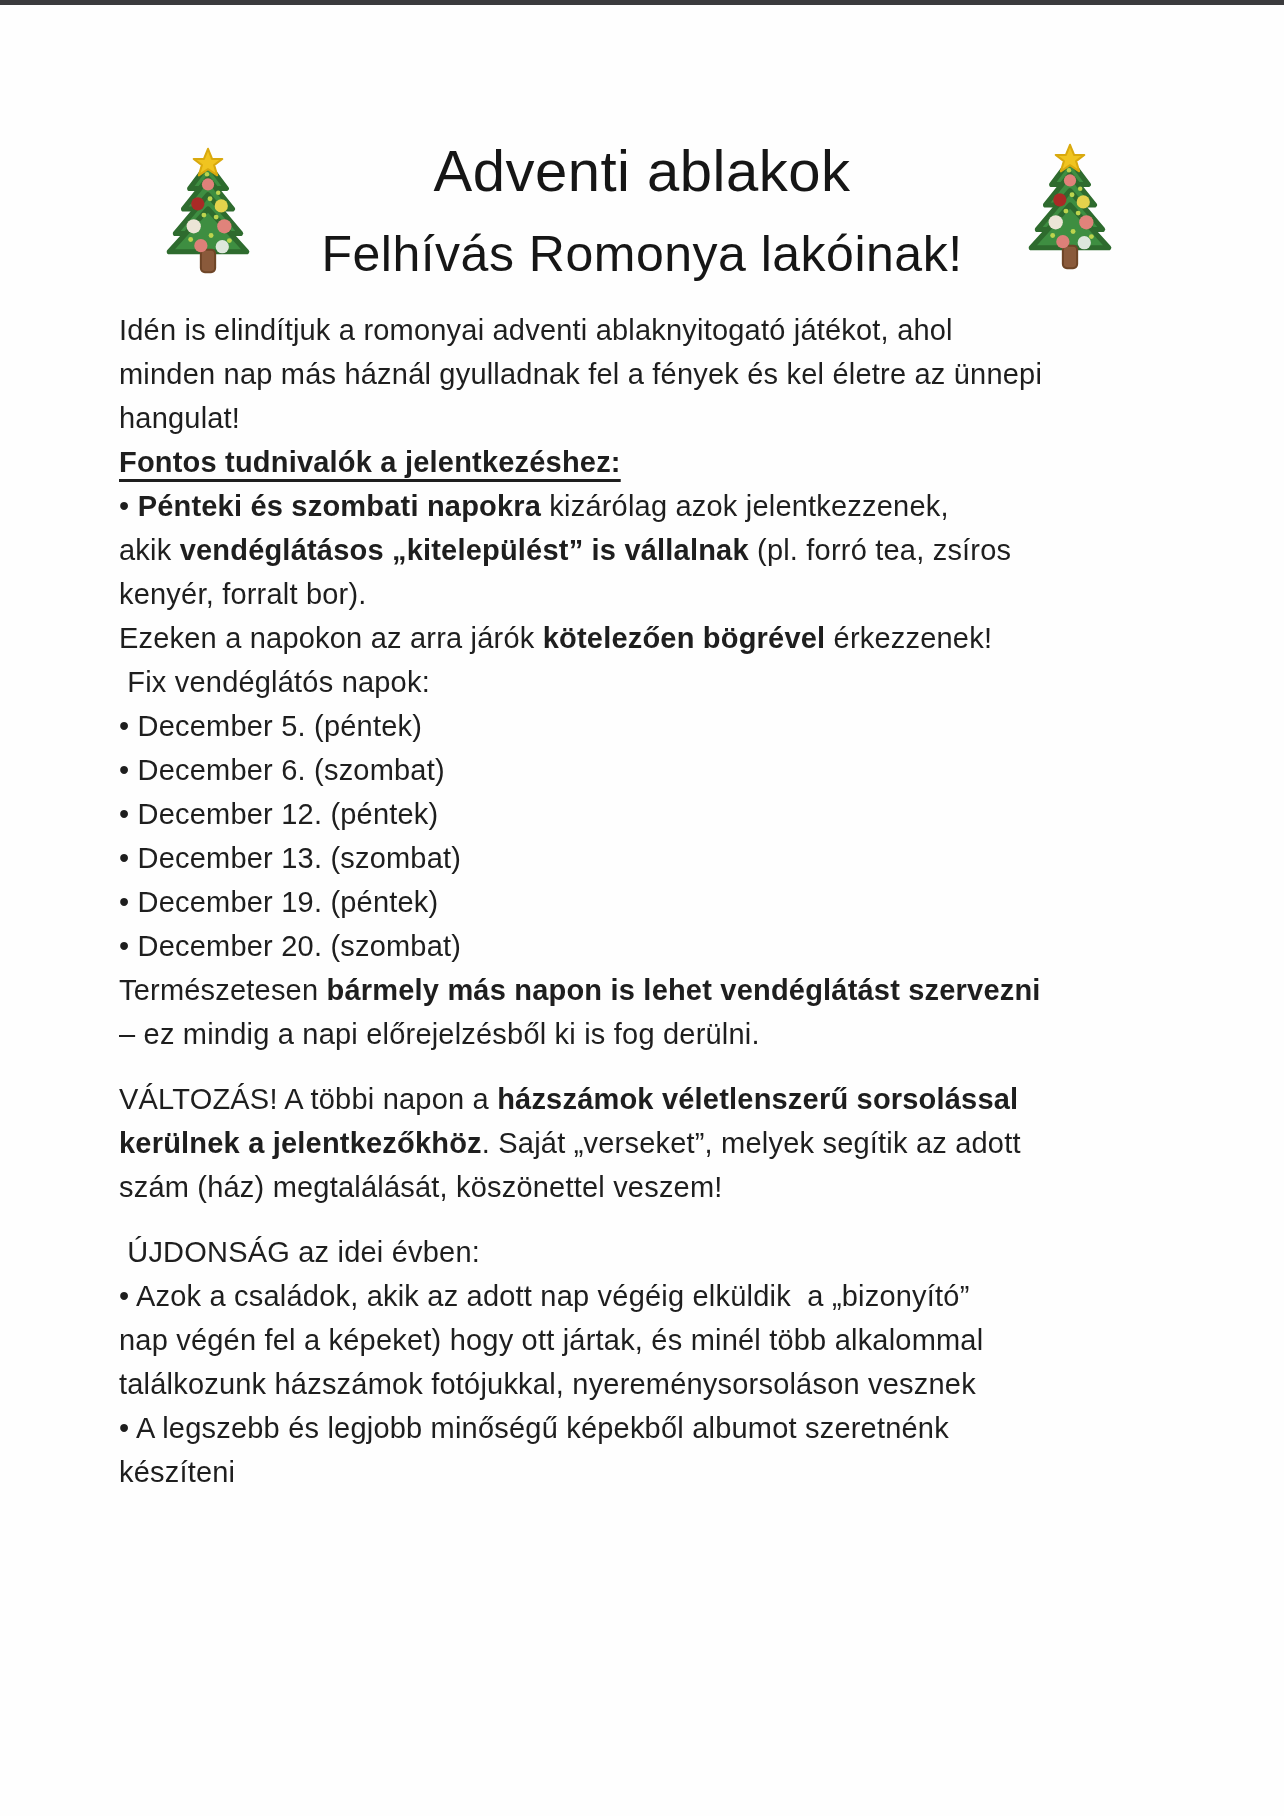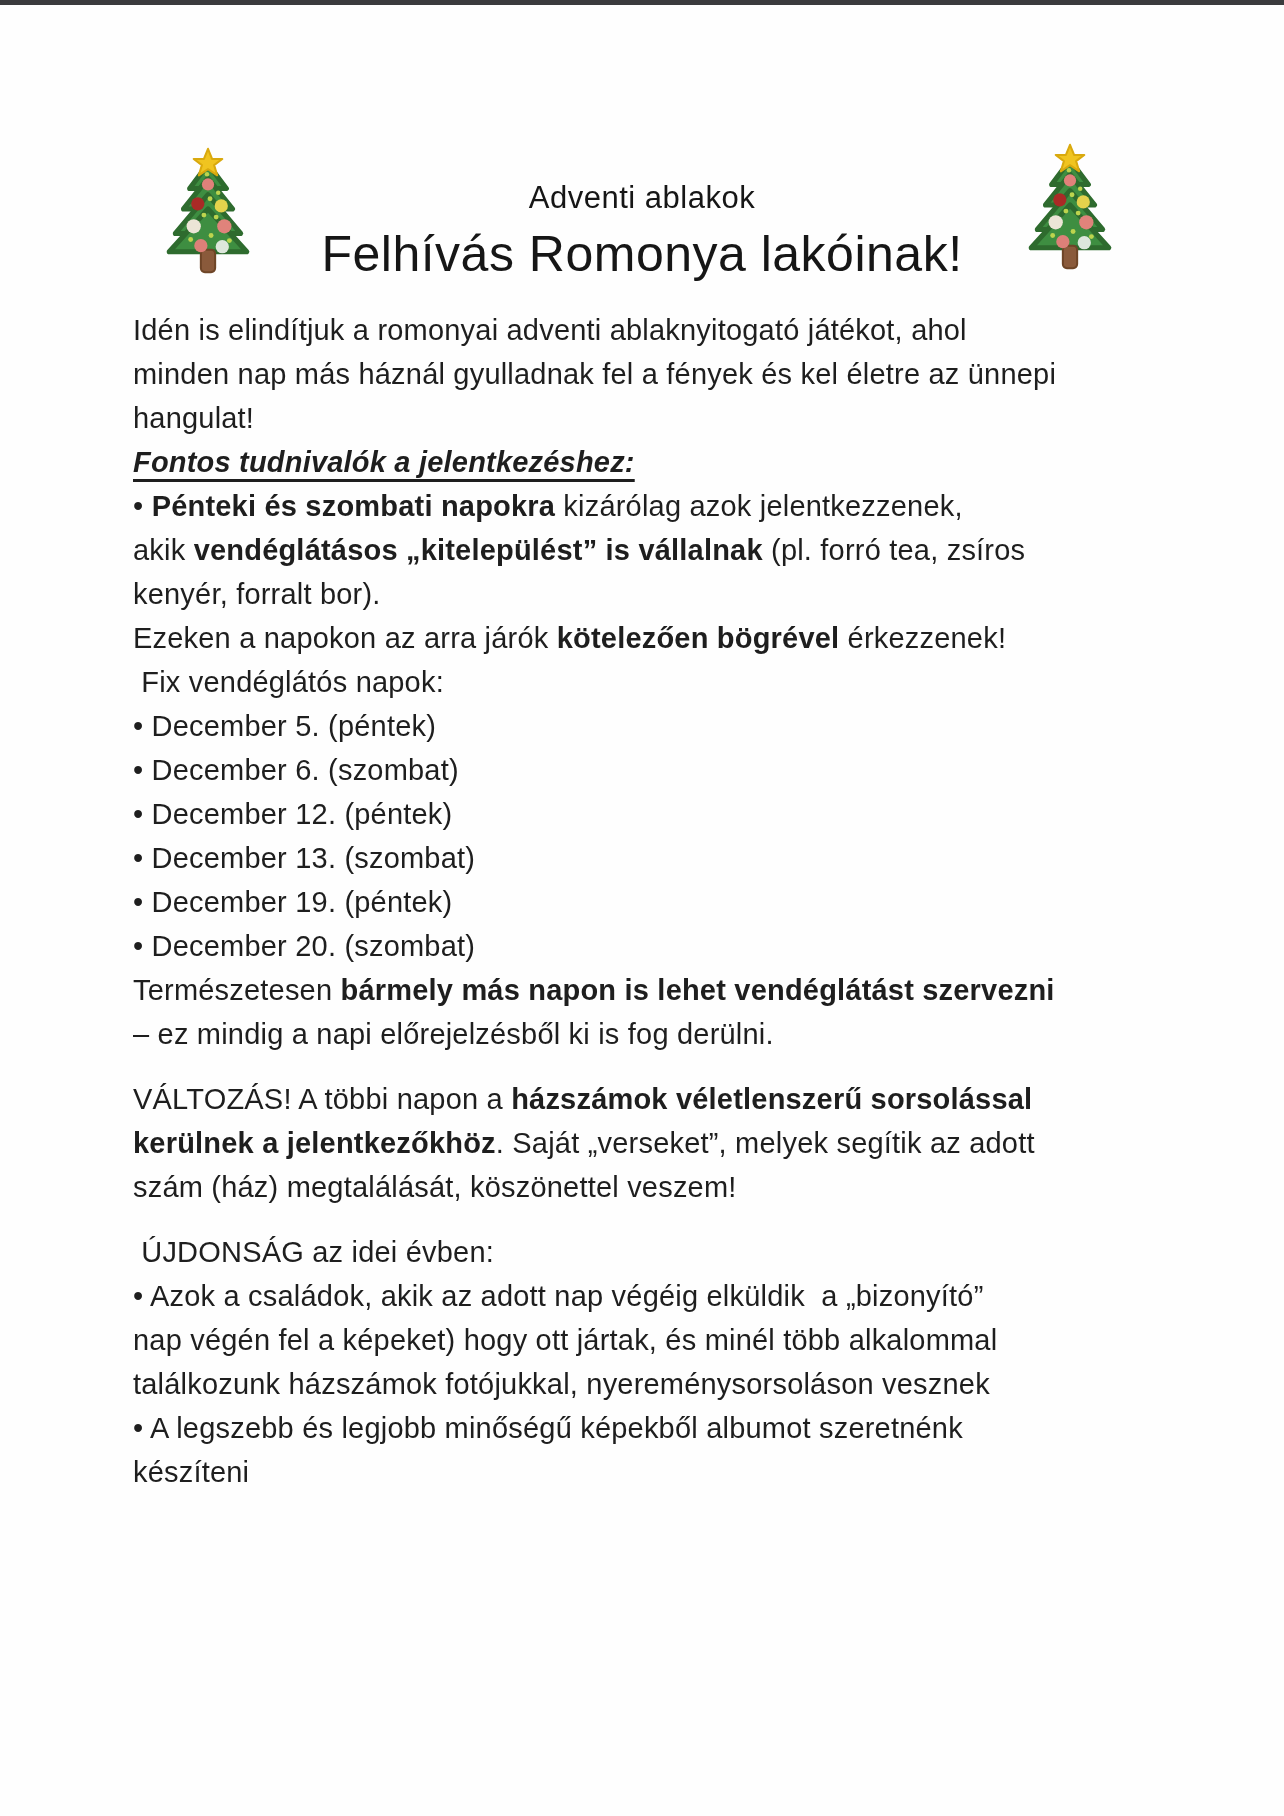--- a/index.html
+++ b/index.html
@@ -25,39 +25,38 @@
   #tree-right { left: 1019px; top: 143px; }
   .title {
     position: absolute;
     left: 0; width: 100%;
     text-align: center;
     line-height: 1.15;
     letter-spacing: 0.5px;
     color: #161616;
     white-space: pre;
   }
-  #title-1 { top: 138px; font-size: 31px; margin-top: 42px; }
+  #title-1 { top: 138px; font-size: 58px; }
   #title-2 { top: 226px; font-size: 50px; }
   #body-lines {
     position: absolute;
-    left: 133px; top: 308px;
+    left: 119px; top: 308px;
     width: 1060px;
   }
   .line {
     font-size: 29px;
     line-height: 44px;
     white-space: pre;
     letter-spacing: 0.2px;
   }
   .line .b { font-weight: 700; }
   .line .u {
     text-decoration: underline;
     text-decoration-thickness: 3px;
     text-underline-offset: 7px;
-    font-style: italic;
   }
   .gap { margin-top: 21px; }
 </style>
 </head>
 <body>
 
 <div id="page">
 
   <div id="scan-edge-top"></div>
 

